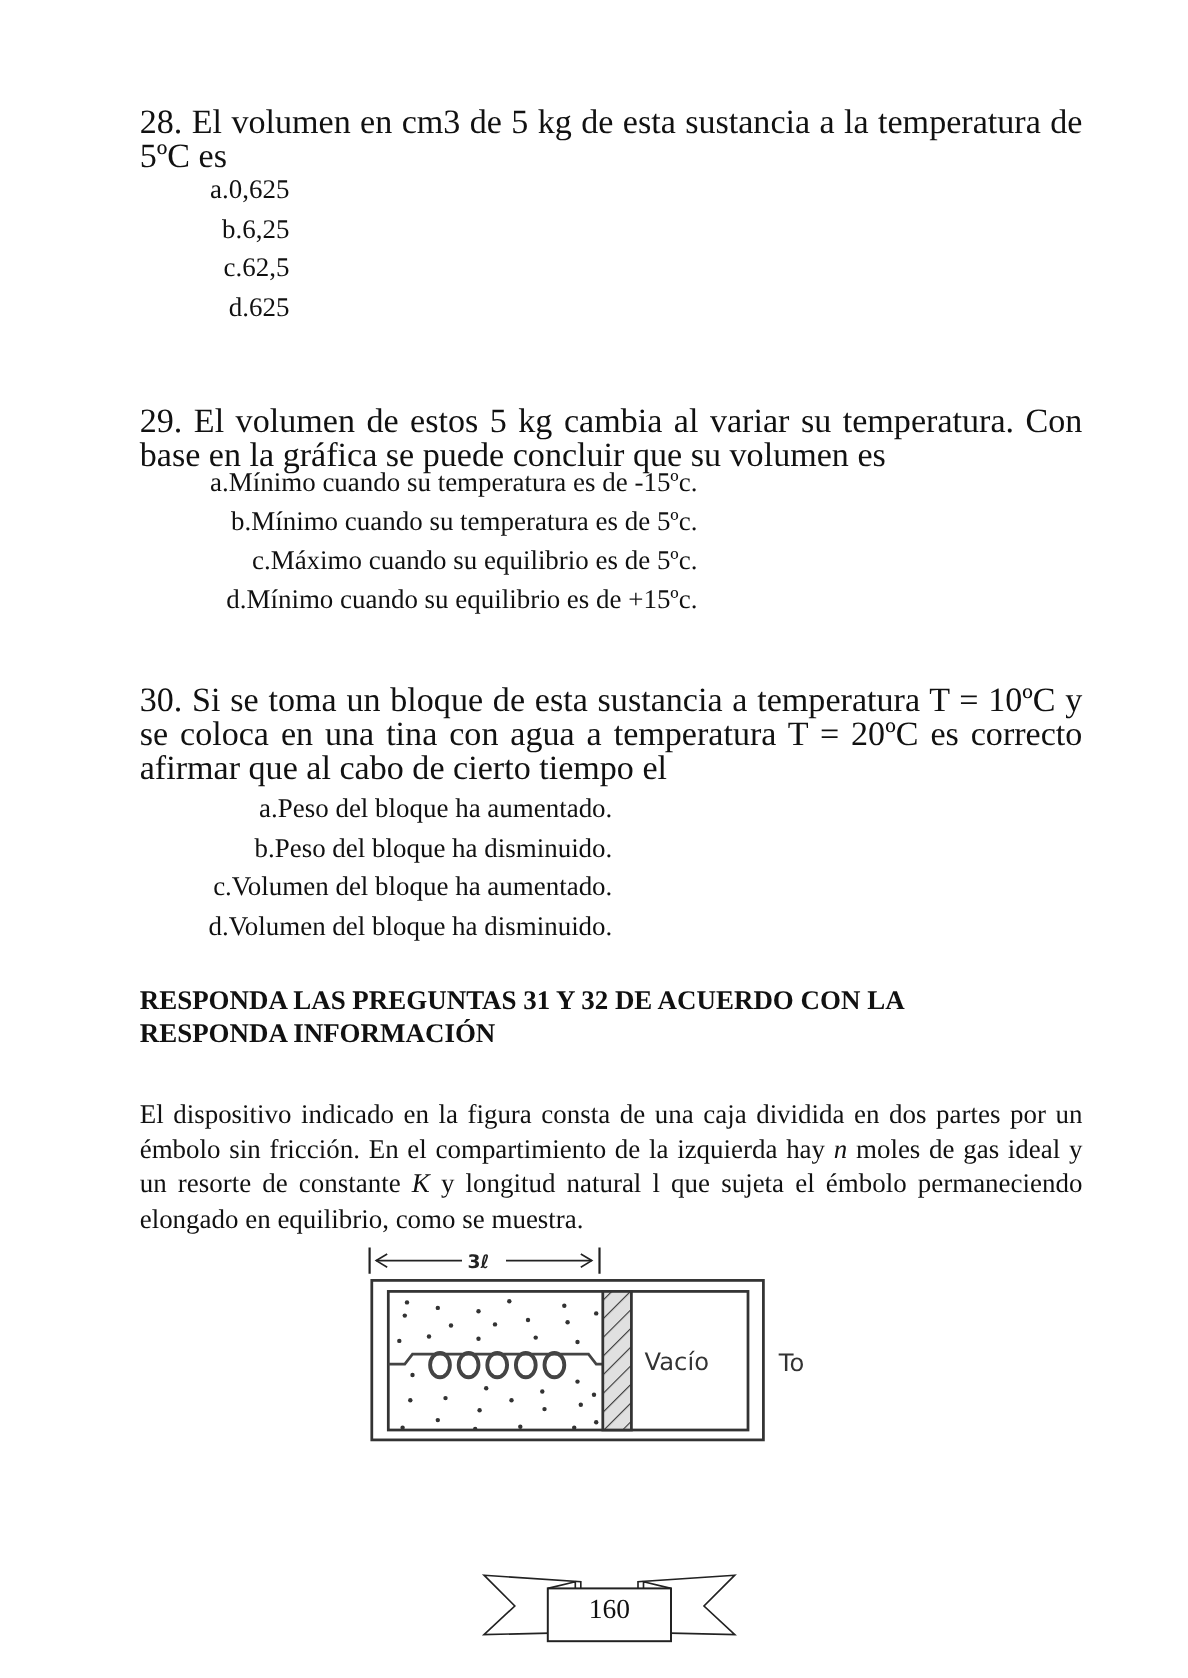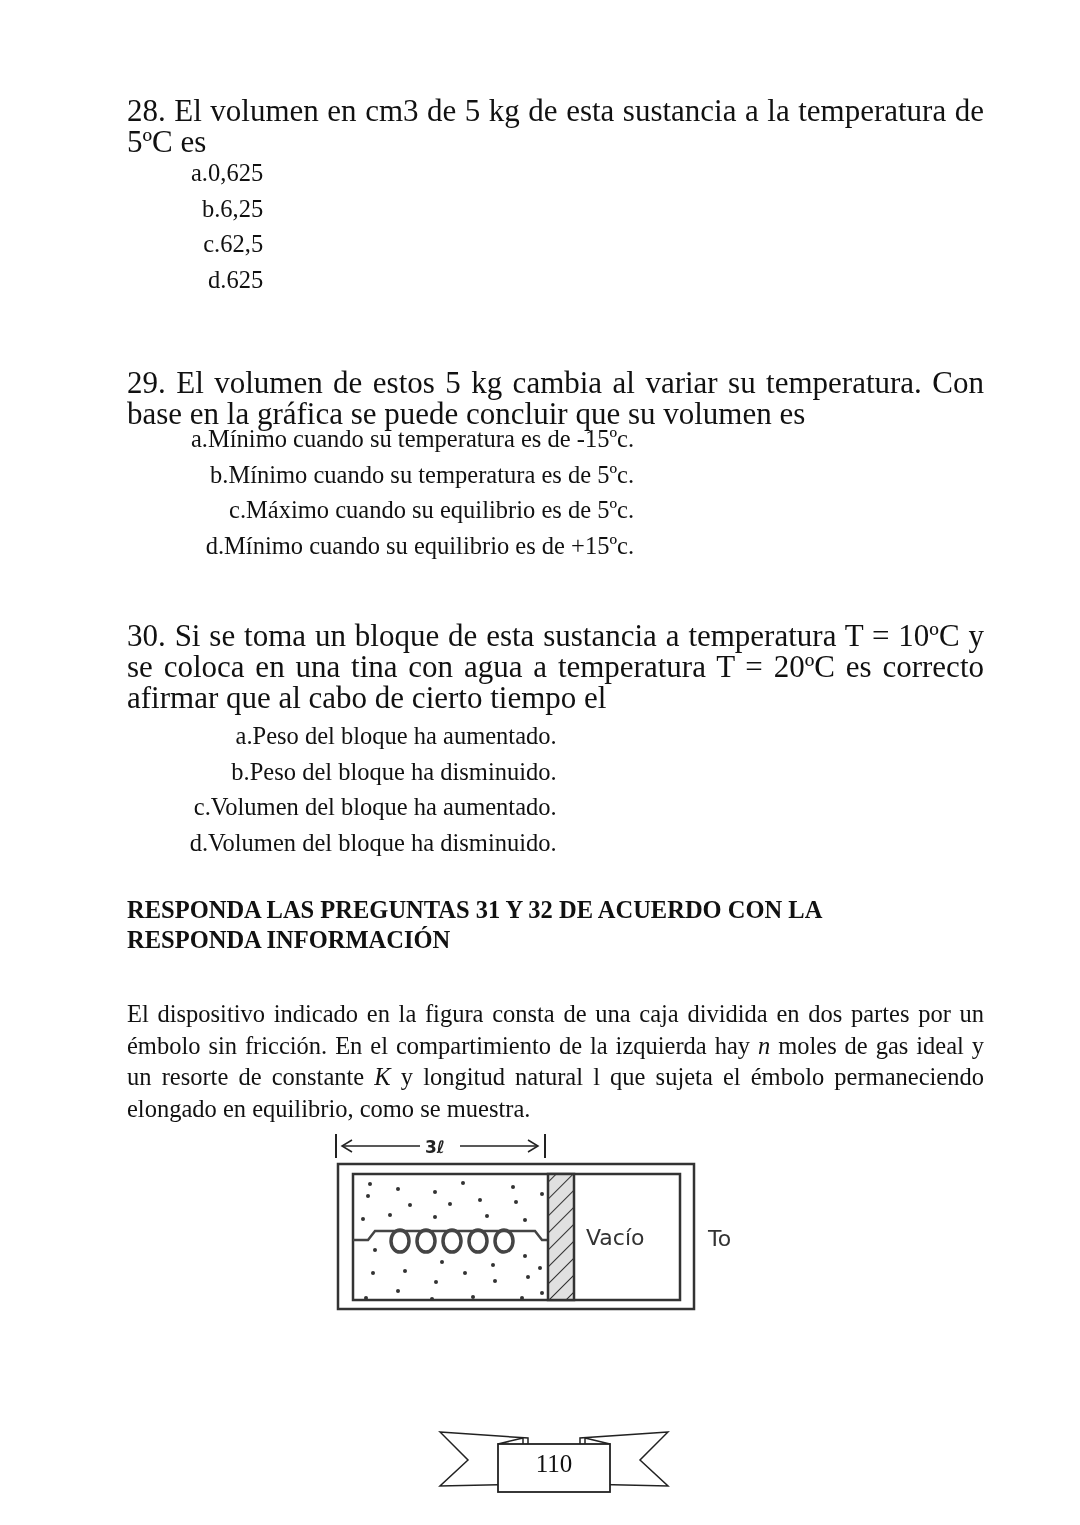--- a/index.html
+++ b/index.html
@@ -141,15 +141,15 @@
     <text x="378" y="118" font-family="DejaVu Sans, sans-serif" font-size="22" fill="#333">To</text>
   </svg>
 
   <svg class="page-number-badge" viewBox="0 0 232 68" xmlns="http://www.w3.org/2000/svg">
     <polygon points="2,4 90,10 90,56 2,58 30,32" fill="#fff" stroke="#222" stroke-width="1.5"></polygon>
     <polygon points="230,4 142,10 142,56 230,58 202,32" fill="#fff" stroke="#222" stroke-width="1.5"></polygon>
     <polygon points="60,16 85,10 85,18" fill="#fff" stroke="#222" stroke-width="1.5"></polygon>
     <polygon points="172,16 147,10 147,18" fill="#fff" stroke="#222" stroke-width="1.5"></polygon>
     <rect x="60" y="16" width="112" height="48" fill="#fff" stroke="#222" stroke-width="1.8"></rect>
   </svg>
-  <div class="page-number-text">110</div>
+  <div class="page-number-text">160</div>
 
 </div>
 
 </body></html>

